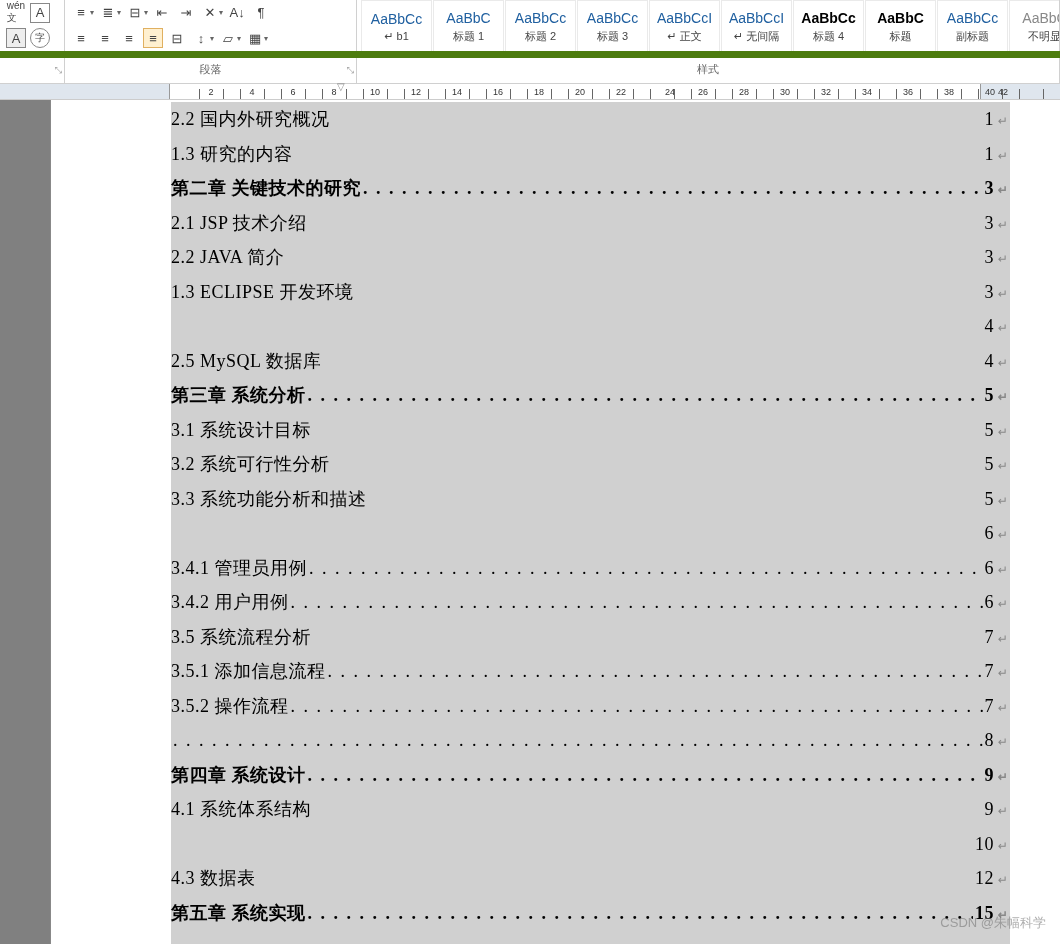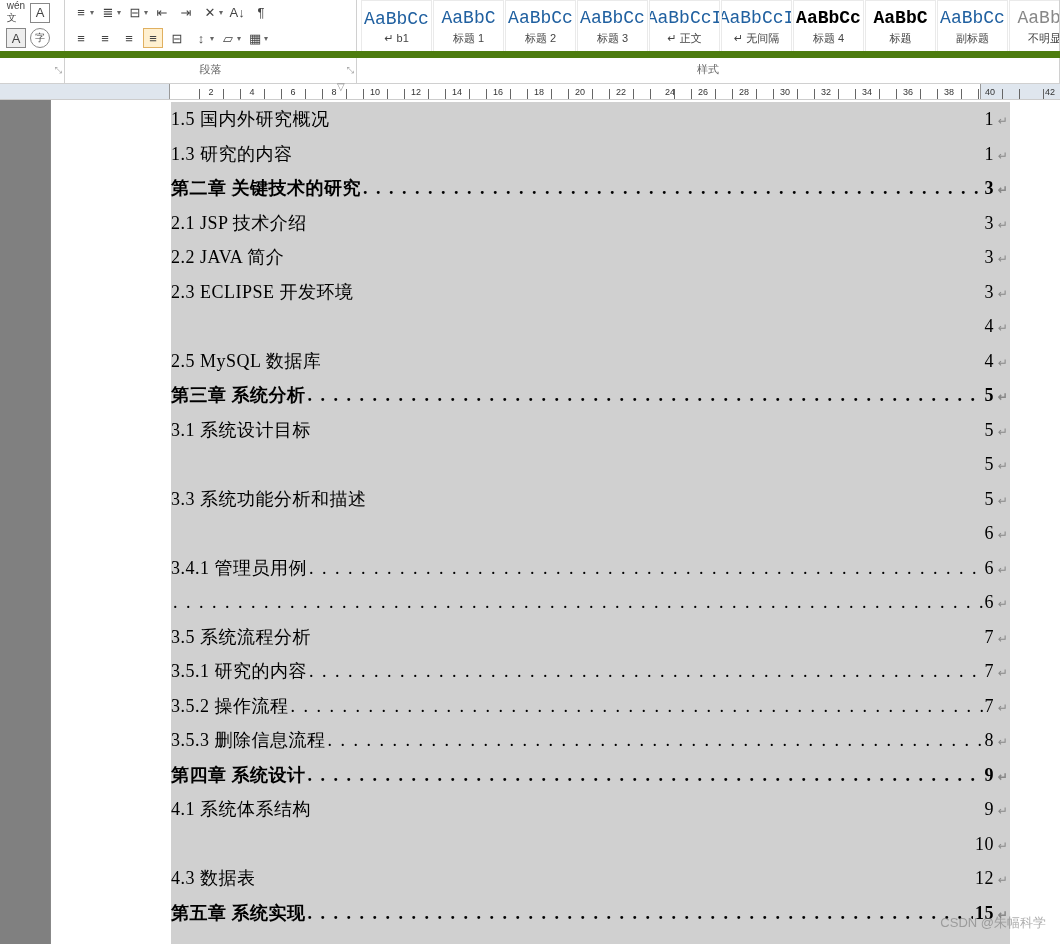--- a/index.html
+++ b/index.html
@@ -72,23 +72,23 @@
   flex-direction: column;
   align-items: center;
   justify-content: center;
   gap: 3px;
   cursor: pointer;
   background: #fff;
   overflow: hidden;
   flex-shrink: 0;
 }
 .style-item .preview {
-  font-size: 18px;
+  font-size: 14px;
   color: #2060a0;
-  font-family: Liberation Mono, monospace;
+  font-family: Liberation Sans, sans-serif;
   white-space: nowrap;
 }
 .style-item.black-preview .preview { color: #000; font-weight: bold; }
 .style-item.gray-preview .preview { color: #888; }
 .style-item .label {
   font-size: 11px;
   color: #444;
   white-space: nowrap;
 }
 .group-labels {
@@ -379,32 +379,32 @@
       <span class="ruler-tick major" style="left: 709px;"></span>
       <span class="ruler-num" style="left: 738px;">36</span>
       <span class="ruler-tick major" style="left: 726px;"></span>
       <span class="ruler-tick major" style="left: 750px;"></span>
       <span class="ruler-num" style="left: 779px;">38</span>
       <span class="ruler-tick major" style="left: 767px;"></span>
       <span class="ruler-tick major" style="left: 791px;"></span>
       <span class="ruler-num" style="left: 820px;">40</span>
       <span class="ruler-tick major" style="left: 808px;"></span>
       <span class="ruler-tick major" style="left: 832px;"></span>
-      <span class="ruler-num" style="left: 880px;">42</span>
+      <span class="ruler-num" style="left: 833px;">42</span>
       <span class="ruler-tick major" style="left: 849px;"></span>
       <span class="ruler-tick major" style="left: 873px;"></span>
     </div>
 </div>
 
 <div class="doc-area">
   <div class="doc-margin-left"></div>
   <div class="page">
     <div class="page-content" id="page-content">
         <div class="toc-line">
-          <span class="toc-text">1.5 国内外研究概况</span>
+          <span class="toc-text">2.2 国内外研究概况</span>
           <span class="toc-dots hidden">. . . . . . . . . . . . . . . . . . . . . . . . . . . . . . . . . . . . . . . . . . . . . . . . . . . . . . . . . . . . . . . . . . . . . . . . . . . . . . . . . . . . . . . . . . .</span>
           <span class="toc-page">1</span>
           <span class="toc-return">↵</span>
         </div>
         <div class="toc-line">
           <span class="toc-text">1.3 研究的内容</span>
           <span class="toc-dots hidden">. . . . . . . . . . . . . . . . . . . . . . . . . . . . . . . . . . . . . . . . . . . . . . . . . . . . . . . . . . . . . . . . . . . . . . . . . . . . . . . . . . . . . . . . . . .</span>
           <span class="toc-page">1</span>
           <span class="toc-return">↵</span>
         </div>
@@ -420,21 +420,21 @@
           <span class="toc-page">3</span>
           <span class="toc-return">↵</span>
         </div>
         <div class="toc-line">
           <span class="toc-text">2.2 JAVA 简介</span>
           <span class="toc-dots hidden">. . . . . . . . . . . . . . . . . . . . . . . . . . . . . . . . . . . . . . . . . . . . . . . . . . . . . . . . . . . . . . . . . . . . . . . . . . . . . . . . . . . . . . . . . . .</span>
           <span class="toc-page">3</span>
           <span class="toc-return">↵</span>
         </div>
         <div class="toc-line">
-          <span class="toc-text">2.3 ECLIPSE 开发环境</span>
+          <span class="toc-text">1.3 ECLIPSE 开发环境</span>
           <span class="toc-dots hidden">. . . . . . . . . . . . . . . . . . . . . . . . . . . . . . . . . . . . . . . . . . . . . . . . . . . . . . . . . . . . . . . . . . . . . . . . . . . . . . . . . . . . . . . . . . .</span>
           <span class="toc-page">3</span>
           <span class="toc-return">↵</span>
         </div>
         <div class="toc-line">
           <span class="toc-dots hidden">. . . . . . . . . . . . . . . . . . . . . . . . . . . . . . . . . . . . . . . . . . . . . . . . . . . . . . . . . . . . . . . . . . . . . . . . . . . . . . . . . . . . . . . . . . .</span>
           <span class="toc-page">4</span>
           <span class="toc-return">↵</span>
         </div>
         <div class="toc-line">
@@ -449,20 +449,21 @@
           <span class="toc-page">5</span>
           <span class="toc-return">↵</span>
         </div>
         <div class="toc-line">
           <span class="toc-text">3.1 系统设计目标</span>
           <span class="toc-dots hidden">. . . . . . . . . . . . . . . . . . . . . . . . . . . . . . . . . . . . . . . . . . . . . . . . . . . . . . . . . . . . . . . . . . . . . . . . . . . . . . . . . . . . . . . . . . .</span>
           <span class="toc-page">5</span>
           <span class="toc-return">↵</span>
         </div>
         <div class="toc-line">
+          <span class="toc-text">3.2 系统可行性分析</span>
           <span class="toc-dots hidden">. . . . . . . . . . . . . . . . . . . . . . . . . . . . . . . . . . . . . . . . . . . . . . . . . . . . . . . . . . . . . . . . . . . . . . . . . . . . . . . . . . . . . . . . . . .</span>
           <span class="toc-page">5</span>
           <span class="toc-return">↵</span>
         </div>
         <div class="toc-line">
           <span class="toc-text">3.3 系统功能分析和描述</span>
           <span class="toc-dots hidden">. . . . . . . . . . . . . . . . . . . . . . . . . . . . . . . . . . . . . . . . . . . . . . . . . . . . . . . . . . . . . . . . . . . . . . . . . . . . . . . . . . . . . . . . . . .</span>
           <span class="toc-page">5</span>
           <span class="toc-return">↵</span>
         </div>
@@ -471,44 +472,44 @@
           <span class="toc-page">6</span>
           <span class="toc-return">↵</span>
         </div>
         <div class="toc-line">
           <span class="toc-text">3.4.1 管理员用例</span>
           <span class="toc-dots">. . . . . . . . . . . . . . . . . . . . . . . . . . . . . . . . . . . . . . . . . . . . . . . . . . . . . . . . . . . . . . . . . . . . . . . . . . . . . . . . . . . . . . . . . . .</span>
           <span class="toc-page">6</span>
           <span class="toc-return">↵</span>
         </div>
         <div class="toc-line">
+          <span class="toc-text">3.4.2 用户用例</span>
           <span class="toc-dots">. . . . . . . . . . . . . . . . . . . . . . . . . . . . . . . . . . . . . . . . . . . . . . . . . . . . . . . . . . . . . . . . . . . . . . . . . . . . . . . . . . . . . . . . . . .</span>
           <span class="toc-page">6</span>
           <span class="toc-return">↵</span>
         </div>
         <div class="toc-line">
           <span class="toc-text">3.5 系统流程分析</span>
           <span class="toc-dots hidden">. . . . . . . . . . . . . . . . . . . . . . . . . . . . . . . . . . . . . . . . . . . . . . . . . . . . . . . . . . . . . . . . . . . . . . . . . . . . . . . . . . . . . . . . . . .</span>
           <span class="toc-page">7</span>
           <span class="toc-return">↵</span>
         </div>
         <div class="toc-line">
-          <span class="toc-text">3.5.1 研究的内容</span>
+          <span class="toc-text">3.5.1 添加信息流程</span>
           <span class="toc-dots">. . . . . . . . . . . . . . . . . . . . . . . . . . . . . . . . . . . . . . . . . . . . . . . . . . . . . . . . . . . . . . . . . . . . . . . . . . . . . . . . . . . . . . . . . . .</span>
           <span class="toc-page">7</span>
           <span class="toc-return">↵</span>
         </div>
         <div class="toc-line">
           <span class="toc-text">3.5.2 操作流程</span>
           <span class="toc-dots">. . . . . . . . . . . . . . . . . . . . . . . . . . . . . . . . . . . . . . . . . . . . . . . . . . . . . . . . . . . . . . . . . . . . . . . . . . . . . . . . . . . . . . . . . . .</span>
           <span class="toc-page">7</span>
           <span class="toc-return">↵</span>
         </div>
         <div class="toc-line">
-          <span class="toc-text">3.5.3 删除信息流程</span>
           <span class="toc-dots">. . . . . . . . . . . . . . . . . . . . . . . . . . . . . . . . . . . . . . . . . . . . . . . . . . . . . . . . . . . . . . . . . . . . . . . . . . . . . . . . . . . . . . . . . . .</span>
           <span class="toc-page">8</span>
           <span class="toc-return">↵</span>
         </div>
         <div class="toc-line bold">
           <span class="toc-text">第四章 系统设计</span>
           <span class="toc-dots">. . . . . . . . . . . . . . . . . . . . . . . . . . . . . . . . . . . . . . . . . . . . . . . . . . . . . . . . . . . . . . . . . . . . . . . . . . . . . . . . . . . . . . . . . . .</span>
           <span class="toc-page">9</span>
           <span class="toc-return">↵</span>
         </div>

